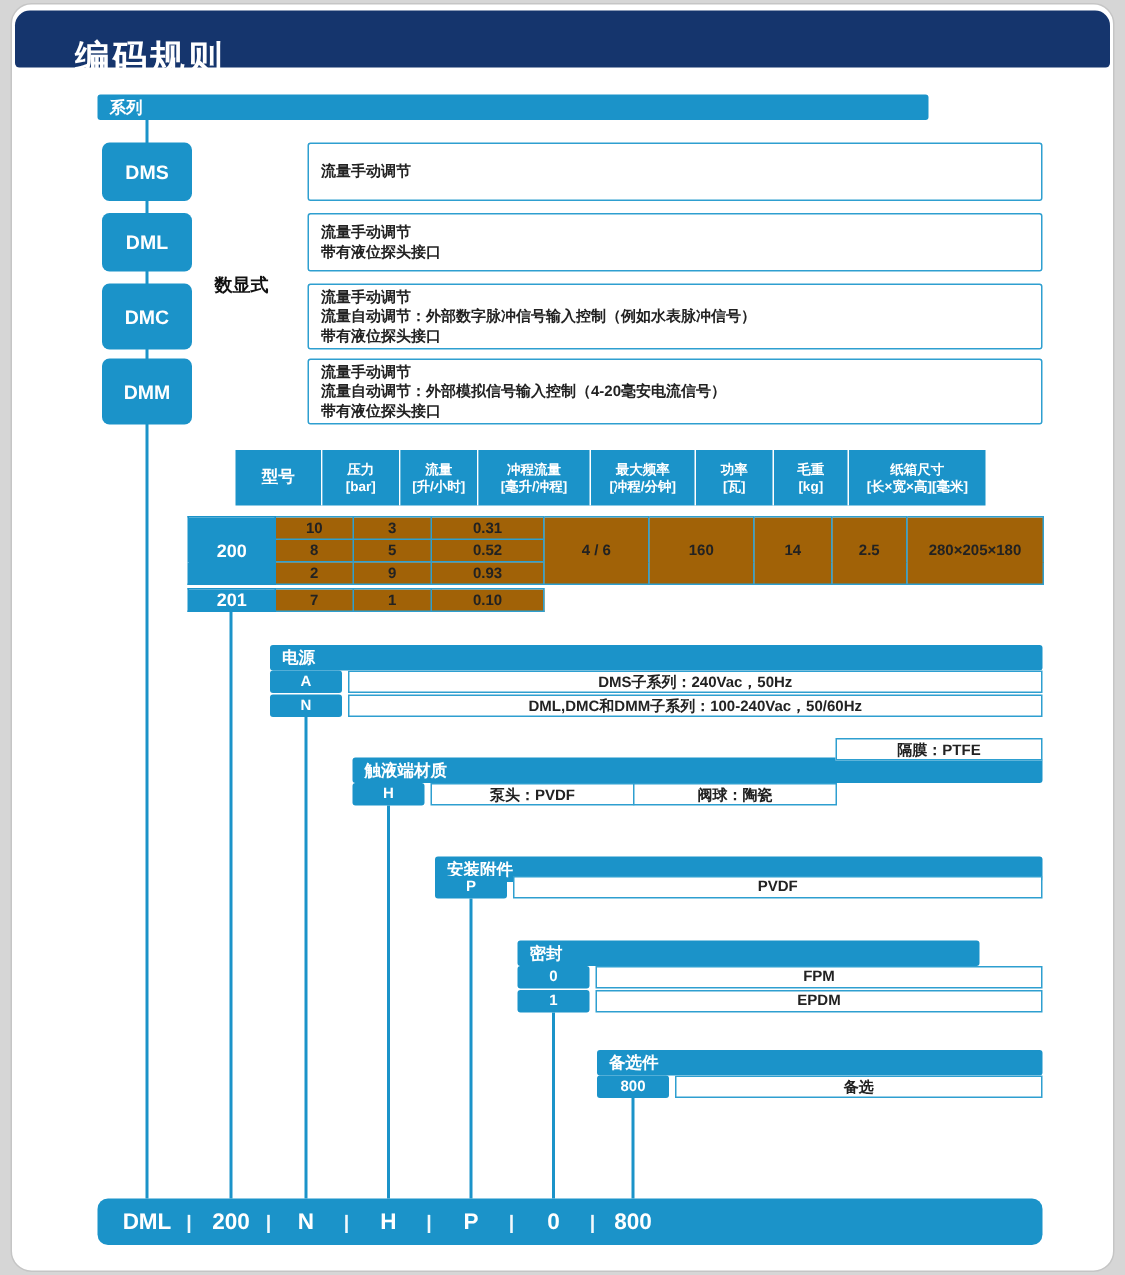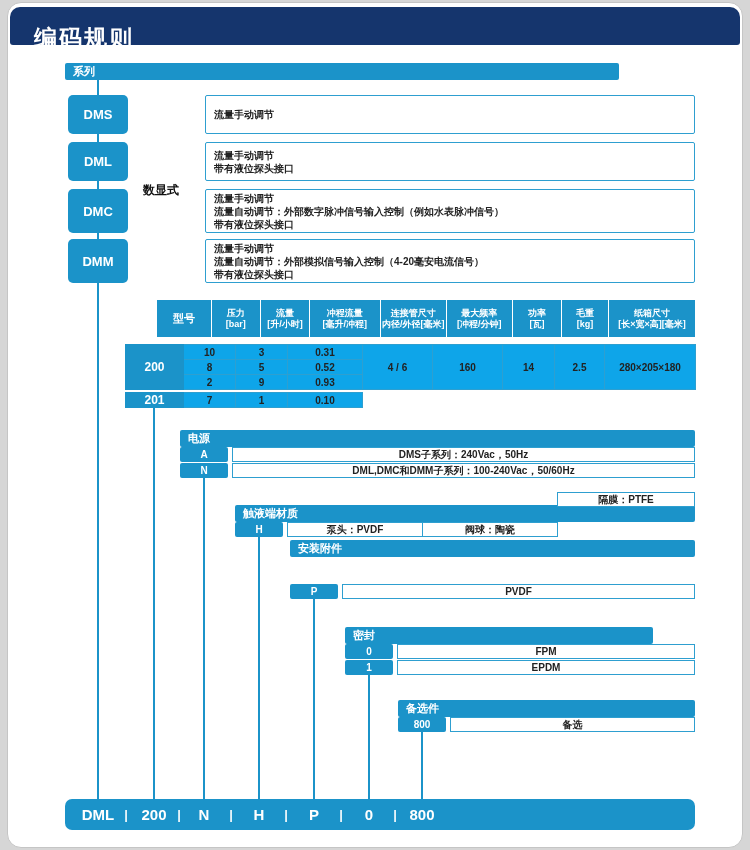--- a/index.html
+++ b/index.html
@@ -1,37 +1,37 @@
 <!DOCTYPE html>
 <html><head>
 <meta charset="utf-8">
 <style>
   * { margin:0; padding:0; box-sizing:border-box; }
   html,body { width:750px; height:850px; }
   body { font-family:"Liberation Sans","DejaVu Sans",sans-serif; background:#d6d6d6; }
   .page { position:relative; width:750px; height:850px; background:#d6d6d6; overflow:hidden; }
   .panel { position:absolute; left:7px; top:2px; width:736px; height:846px; background:#fff; border:1px solid #c5c5c5; border-radius:14px; }
   .title-bar { position:absolute; left:10px; top:7px; width:730px; height:38px; background:#15356d; border-radius:10px 10px 3px 3px; display:flex; align-items:center; z-index:3; }
-  .title-bar .t { color:#fff; font-size:23px; font-weight:bold; padding-left:24px; letter-spacing:2px;margin-top:24px; }
+  .title-bar .t { color:#fff; font-size:23px; font-weight:bold; padding-left:40px; letter-spacing:2px;margin-top:24px; }
 
   .hbar { position:absolute; height:17px; background:#1b93c9; color:#fff; font-size:11px; font-weight:bold; display:flex; align-items:center; padding-left:8px; z-index:2; border-radius:2px; }
   .code-box { position:absolute; background:#1b93c9; color:#fff; font-weight:bold; display:flex; align-items:center; justify-content:center; border-radius:5px; z-index:2; font-size:13px; }
   .code-box.sm { width:48px; height:15px; font-size:10px; border-radius:2px; }
   .desc-box { position:absolute; background:#fff; border:1px solid #2e9fd0; color:#222; font-size:10px; font-weight:bold; display:flex; flex-direction:column; justify-content:center; padding:2px 8px; line-height:13px; white-space:pre-line; z-index:2; border-radius:2px; }
   .cell { position:absolute; background:#fff; border:1px solid #2e9fd0; color:#222; font-size:10px; font-weight:bold; display:flex; align-items:center; justify-content:center; z-index:2; }
   .cat-label { position:absolute; left:143px; top:182px; color:#111; font-size:12px; font-weight:bold; z-index:2; }
   .vline { position:absolute; width:2px; background:#1b93c9; z-index:1; }
 
   .mt-header { position:absolute; left:125px; top:300px; width:570px; height:37px; display:flex; z-index:2;padding-left:32px; }
   .mt-h { background:#1b93c9; color:#fff; font-size:9px; font-weight:bold; display:flex; align-items:center; justify-content:center; text-align:center; white-space:pre-line; line-height:11px; border-right:1px solid #fff; overflow:hidden; }
   .mt-h:last-child { border-right:none; }
   .mt-h.first { font-size:11px; }
 
   table.mt { position:absolute; border-collapse:collapse; table-layout:fixed; z-index:2; }
-  table.mt td { border:1px solid #2e9fd0; font-size:10px; font-weight:bold; text-align:center; vertical-align:middle; color:#222; height:15px; padding:0; background:#0ea5e9; }
+  table.mt td { border:1px solid #2e9fd0; font-size:10px; font-weight:bold; text-align:center; vertical-align:middle; color:#222; height:15px; padding:0; background:#a16207; }
   table.mt td.blue { background:#1b93c9; color:#fff; border-color:#1b93c9; font-size:12px; }
 
   .code-bar { position:absolute; left:65px; top:799px; width:630px; height:31px; background:#1b93c9; border-radius:7px; z-index:3; }
   .code-bar span { position:absolute; top:0; height:31px; display:flex; align-items:center; color:#fff; font-weight:bold; font-size:15px; transform:translateX(-50%); }
   .code-bar span.sep { font-size:13px; opacity:0.95; }
 </style>
 </head>
 <body>
 
 <div class="page">
@@ -71,22 +71,20 @@
   <div class="cat-label">数显式</div>
 
   <div class="mt-header">
     <div class="mt-h first" style="width:58px">型号</div>
     <div class="mt-h" style="width:52px">压力
 [bar]</div>
     <div class="mt-h" style="width:52px">流量
 [升/小时]</div>
     <div class="mt-h" style="width:75px">冲程流量
 [毫升/冲程]</div>
-    <div class="mt-h" style="width:70px">连接管尺寸
-内径/外径[毫米]</div>
     <div class="mt-h" style="width:70px">最大频率
 [冲程/分钟]</div>
     <div class="mt-h" style="width:52px">功率
 [瓦]</div>
     <div class="mt-h" style="width:50px">毛重
 [kg]</div>
     <div class="mt-h" style="width:91px">纸箱尺寸
 [长×宽×高][毫米]</div>
   </div>
 
@@ -149,21 +147,21 @@
   <div class="cell" style="left:232px;top:447px;width:463px;height:15px">DMS子系列：240Vac，50Hz</div>
   <div class="code-box sm" style="left:180px;top:463px">N</div>
   <div class="cell" style="left:232px;top:463px;width:463px;height:15px">DML,DMC和DMM子系列：100-240Vac，50/60Hz</div>
 
   <div class="hbar" style="left:235px;top:505px;width:460px">触液端材质</div>
   <div class="code-box sm" style="left:235px;top:522px">H</div>
   <div class="cell" style="left:287px;top:522px;width:136px;height:15px">泵头：PVDF</div>
   <div class="cell" style="left:422px;top:522px;width:136px;height:15px">阀球：陶瓷</div>
   <div class="cell" style="left:557px;top:492px;width:138px;height:15px">隔膜：PTFE</div>
 
-  <div class="hbar" style="left:290px;top:540px;width:405px">安装附件</div>
+  <div class="hbar" style="left:290px;top:571px;width:405px">安装附件</div>
   <div class="code-box sm" style="left:290px;top:584px">P</div>
   <div class="cell" style="left:342px;top:584px;width:353px;height:15px">PVDF</div>
 
   <div class="hbar" style="left:345px;top:627px;width:308px">密封</div>
   <div class="code-box sm" style="left:345px;top:644px">0</div>
   <div class="cell" style="left:397px;top:644px;width:298px;height:15px">FPM</div>
   <div class="code-box sm" style="left:345px;top:660px">1</div>
   <div class="cell" style="left:397px;top:660px;width:298px;height:15px">EPDM</div>
 
   <div class="hbar" style="left:398px;top:700px;width:297px">备选件</div>

